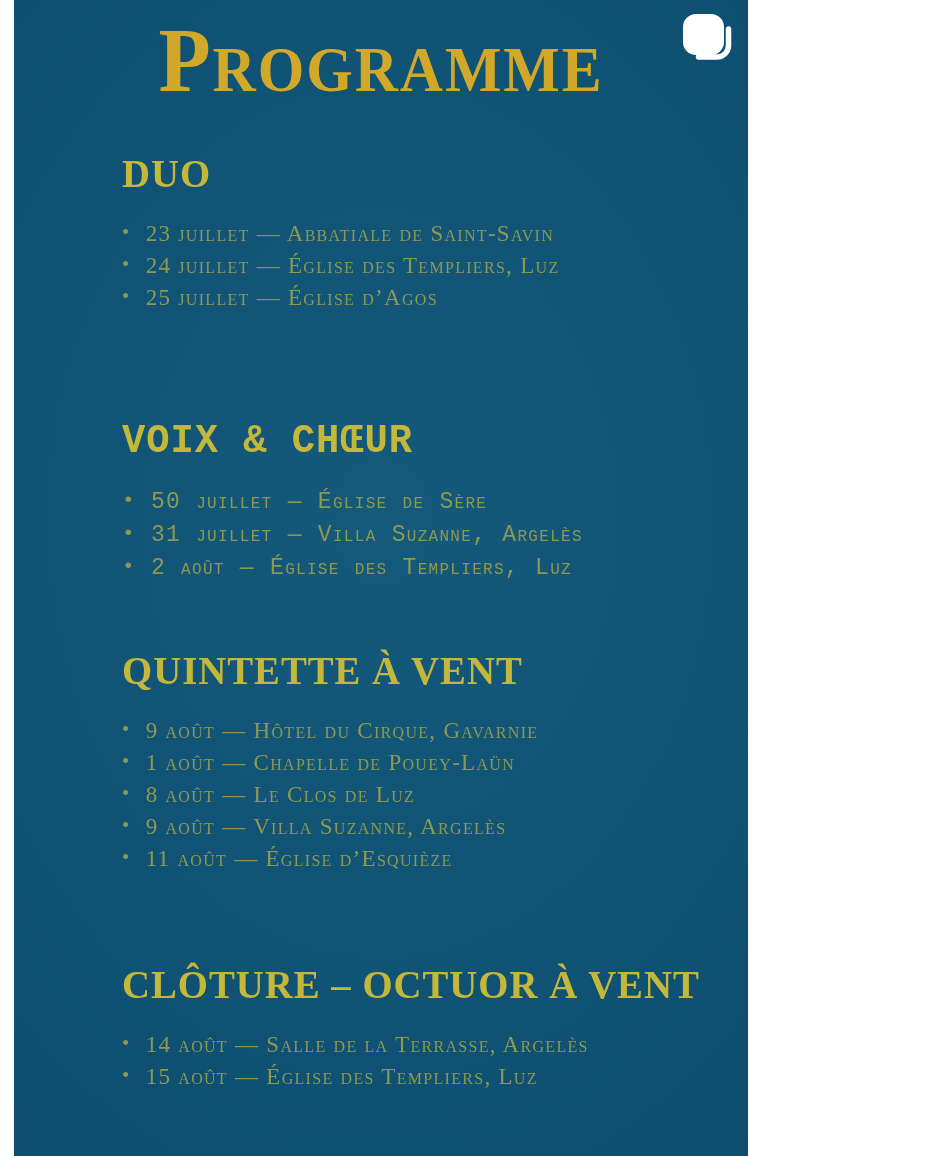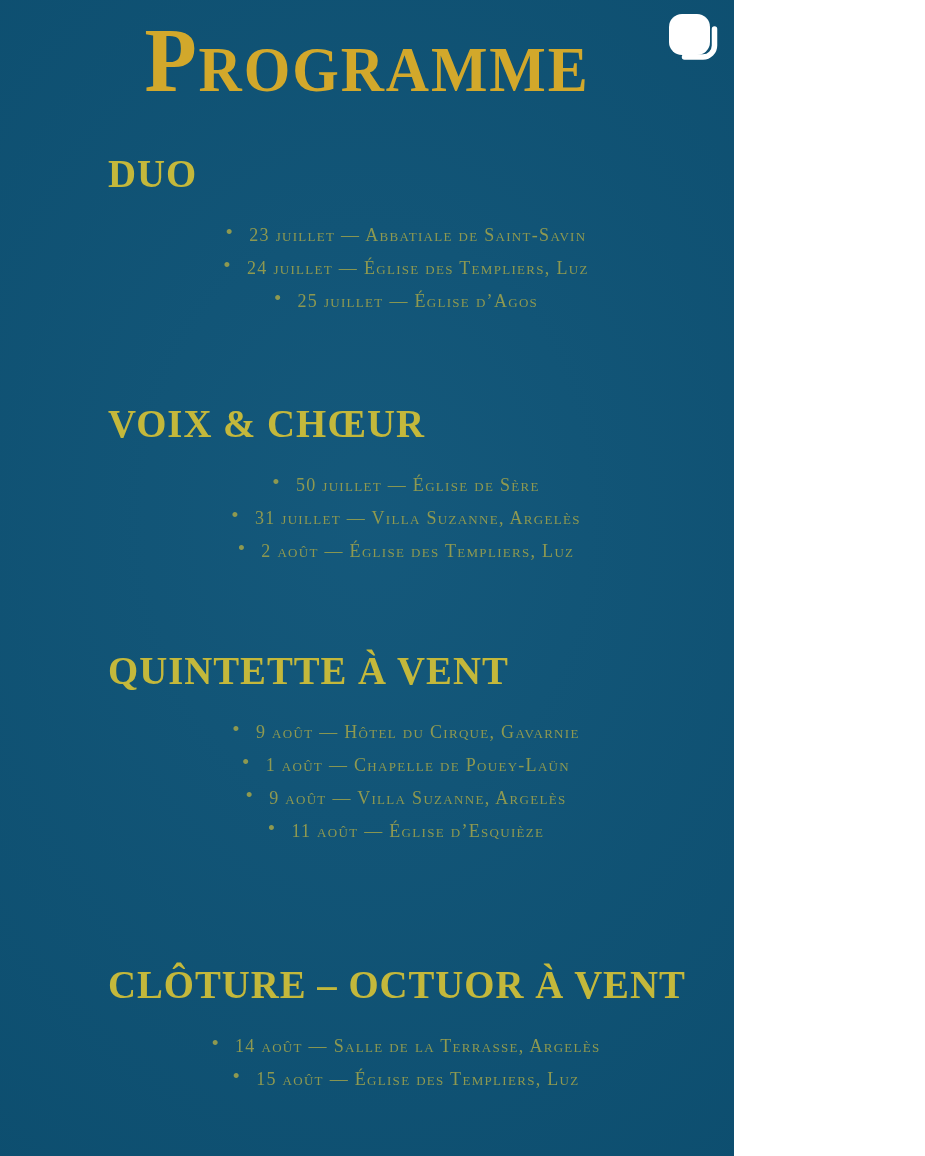--- a/index.html
+++ b/index.html
@@ -14,20 +14,21 @@
     width: 925px; height: 1156px;
     font-family: "Liberation Serif", "DejaVu Serif", serif;
   }
   .page {
     position: relative;
     width: 734px; height: 1156px;
     overflow: hidden;
     background:
       radial-gradient(ellipse 120% 100% at 50% 45%, rgba(255,255,255,0.04), rgba(0,0,0,0.10)),
       var(--background);
+    margin-left: 14px;
   }
   .title {
     position: absolute;
     top: 16px; left: 0; right: 0;
     text-align: center;
     font-variant: small-caps;
     font-weight: bold;
     font-size: 90px;
     line-height: 1;
     letter-spacing: 2px;
@@ -38,45 +39,44 @@
   .carousel-icon {
     position: absolute;
     top: 13px; right: 13px;
     width: 54px; height: 53px;
   }
   .section {
     position: absolute;
     left: 108px; right: 30px;
   }
   .section.s1 { top: 152px; }
-  .section.s2 { top: 402px; }
+  .section.s2 { top: 420px; font-family: Liberation Mono, monospace; }
   .section.s3 { top: 649px; }
   .section.s4 { top: 963px; }
   .section-title {
     font-size: 40px;
     line-height: 44px;
     font-weight: bold;
     letter-spacing: 1px;
     color: var(--heading);
     transform: scaleX(0.97);
     transform-origin: 0 50%;
     white-space: nowrap;
   }
   .event-list {
     list-style: none;
     margin-top: 22px;
   }
   .event-item {
-    font-size: 18px;
+    font-size: 23px;
     line-height: 32px;
     font-variant: small-caps;
     letter-spacing: 1.3px;
     color: var(--item);
     white-space: nowrap;
-    text-align: center;
   }
   .event-item::before {
     content: "•";
     font-size: 21px;
     margin-right: 15px;
     position: relative;
     top: -2px;
   }
 </style>
 </head>
@@ -109,20 +109,21 @@
       <li class="event-item">31 juillet — Villa Suzanne, Argelès</li>
       <li class="event-item">2 août — Église des Templiers, Luz</li>
     </ul>
   </section>
 
   <section class="section s3">
     <h2 class="section-title">QUINTETTE À VENT</h2>
     <ul class="event-list">
       <li class="event-item">9 août — Hôtel du Cirque, Gavarnie</li>
       <li class="event-item">1 août — Chapelle de Pouey-Laün</li>
+      <li class="event-item">8 août — Le Clos de Luz</li>
       <li class="event-item">9 août — Villa Suzanne, Argelès</li>
       <li class="event-item">11 août — Église d’Esquièze</li>
     </ul>
   </section>
 
   <section class="section s4">
     <h2 class="section-title">CLÔTURE – OCTUOR À VENT</h2>
     <ul class="event-list">
       <li class="event-item">14 août — Salle de la Terrasse, Argelès</li>
       <li class="event-item">15 août — Église des Templiers, Luz</li>

